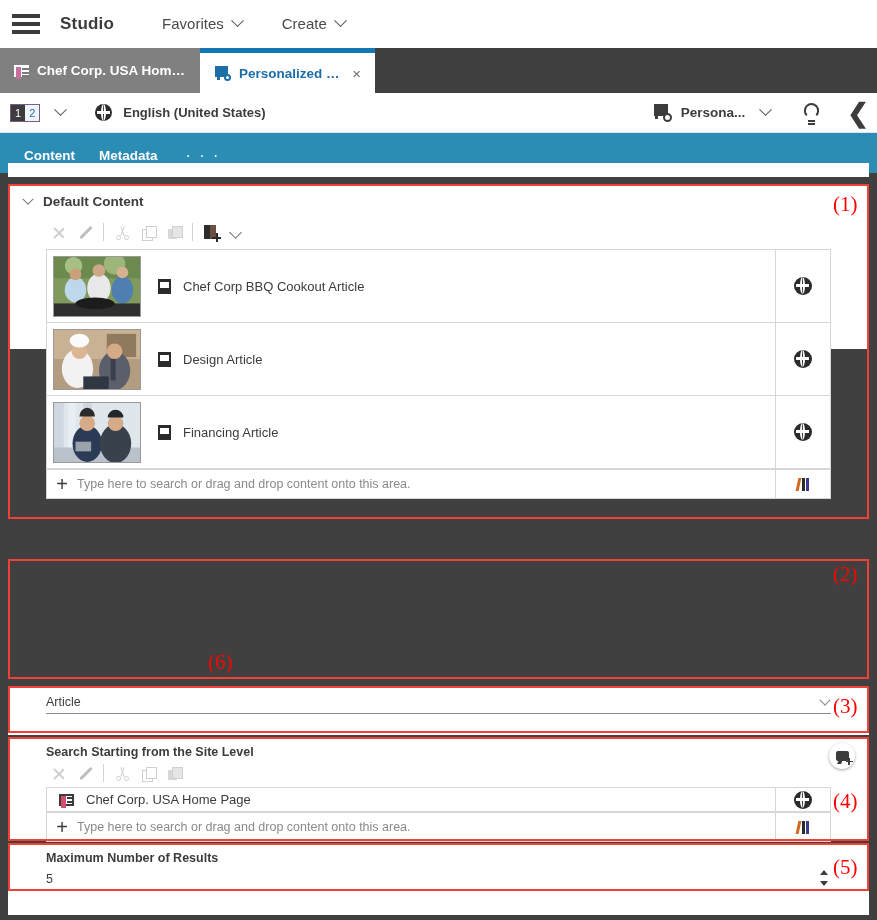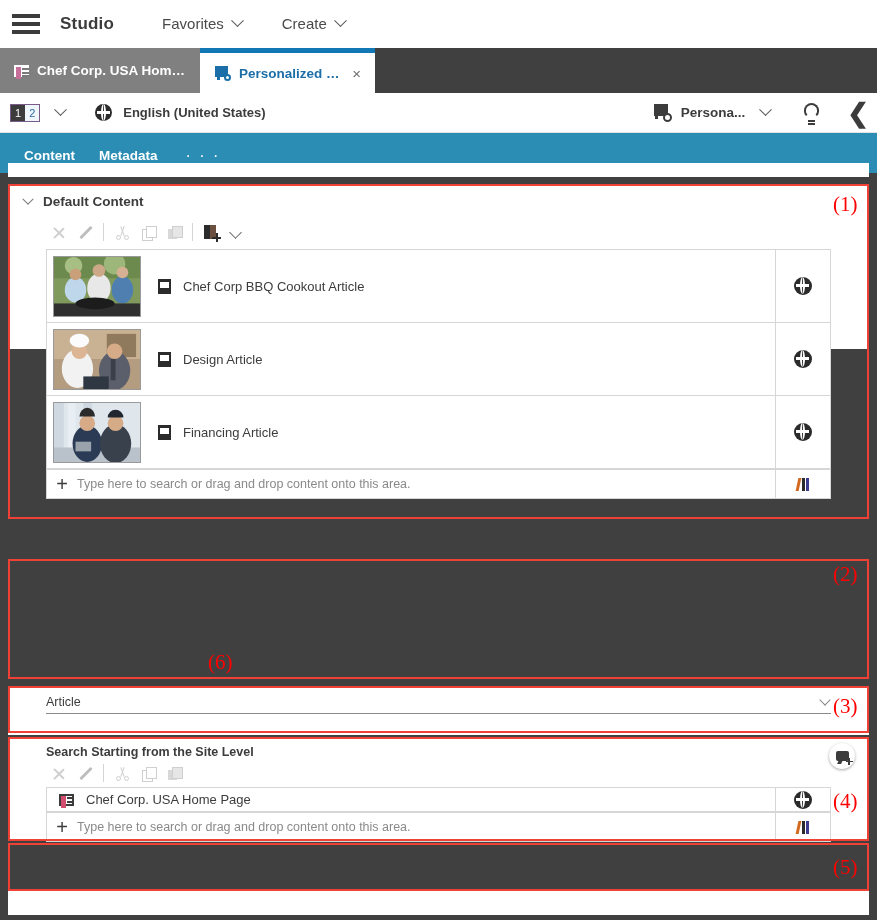--- a/index.html
+++ b/index.html
@@ -516,20 +516,30 @@
       <span class="plusbig">+</span>
       <span class="addtext">Type here to search or drag and drop content onto this area.</span>
       <span class="colsic">
         <i class="o"></i>
           <i></i>
           <i class="p"></i>
       </span>
     </div>
   </div>
 
+  <div class="sheet" style="top:670px;height:48px;">
+    <div style="margin:8px 38px 0 38px;" class="fieldlabel">Maximum Number of Results</div>
+    <div class="numfield">
+      <span class="val">5</span>
+      <span class="spin">
+          <b></b>
+          <s></s>
+        </span>
+    </div>
+  </div>
 
   <div class="sheet" style="top:718px;height:24px;"></div>
 </div>
 
 <div class="anno" style="left:8px;  top:184px; width:861px; height:335px;"></div>
 <div class="annonum" style="left:833px; top:192px;">(1)</div>
 
 <div class="anno" style="left:8px;  top:559px; width:861px; height:120px;"></div>
 <div class="annonum" style="left:833px; top:562px;">(2)</div>
 

